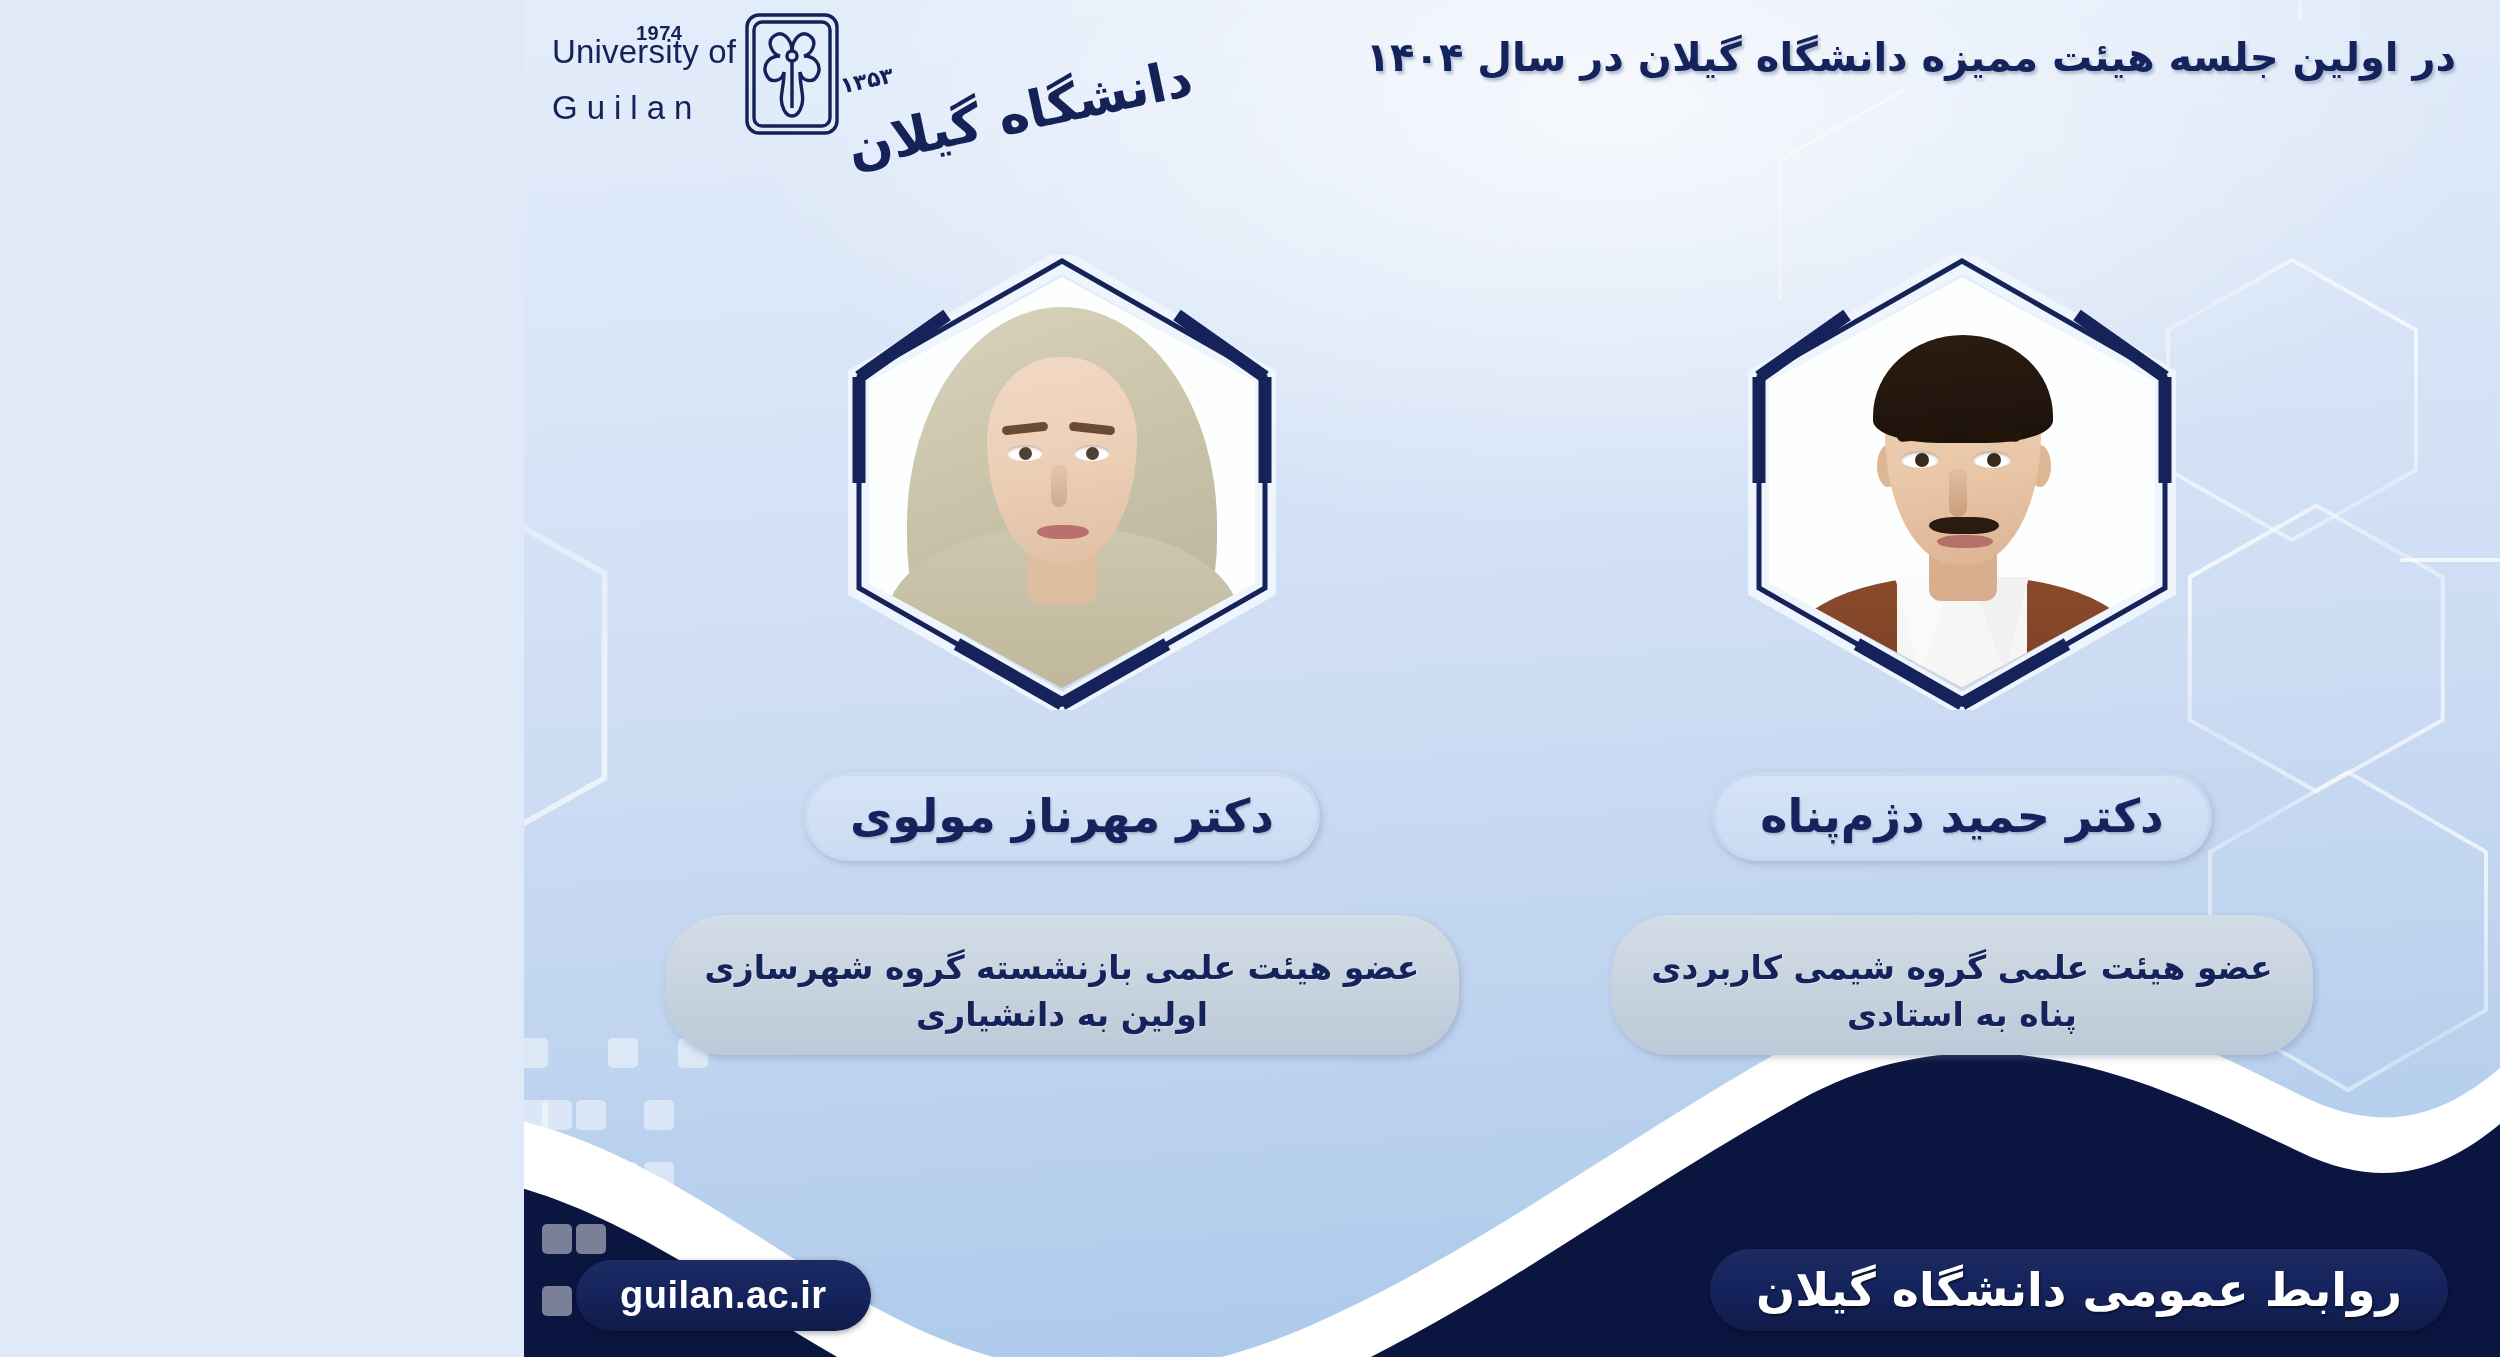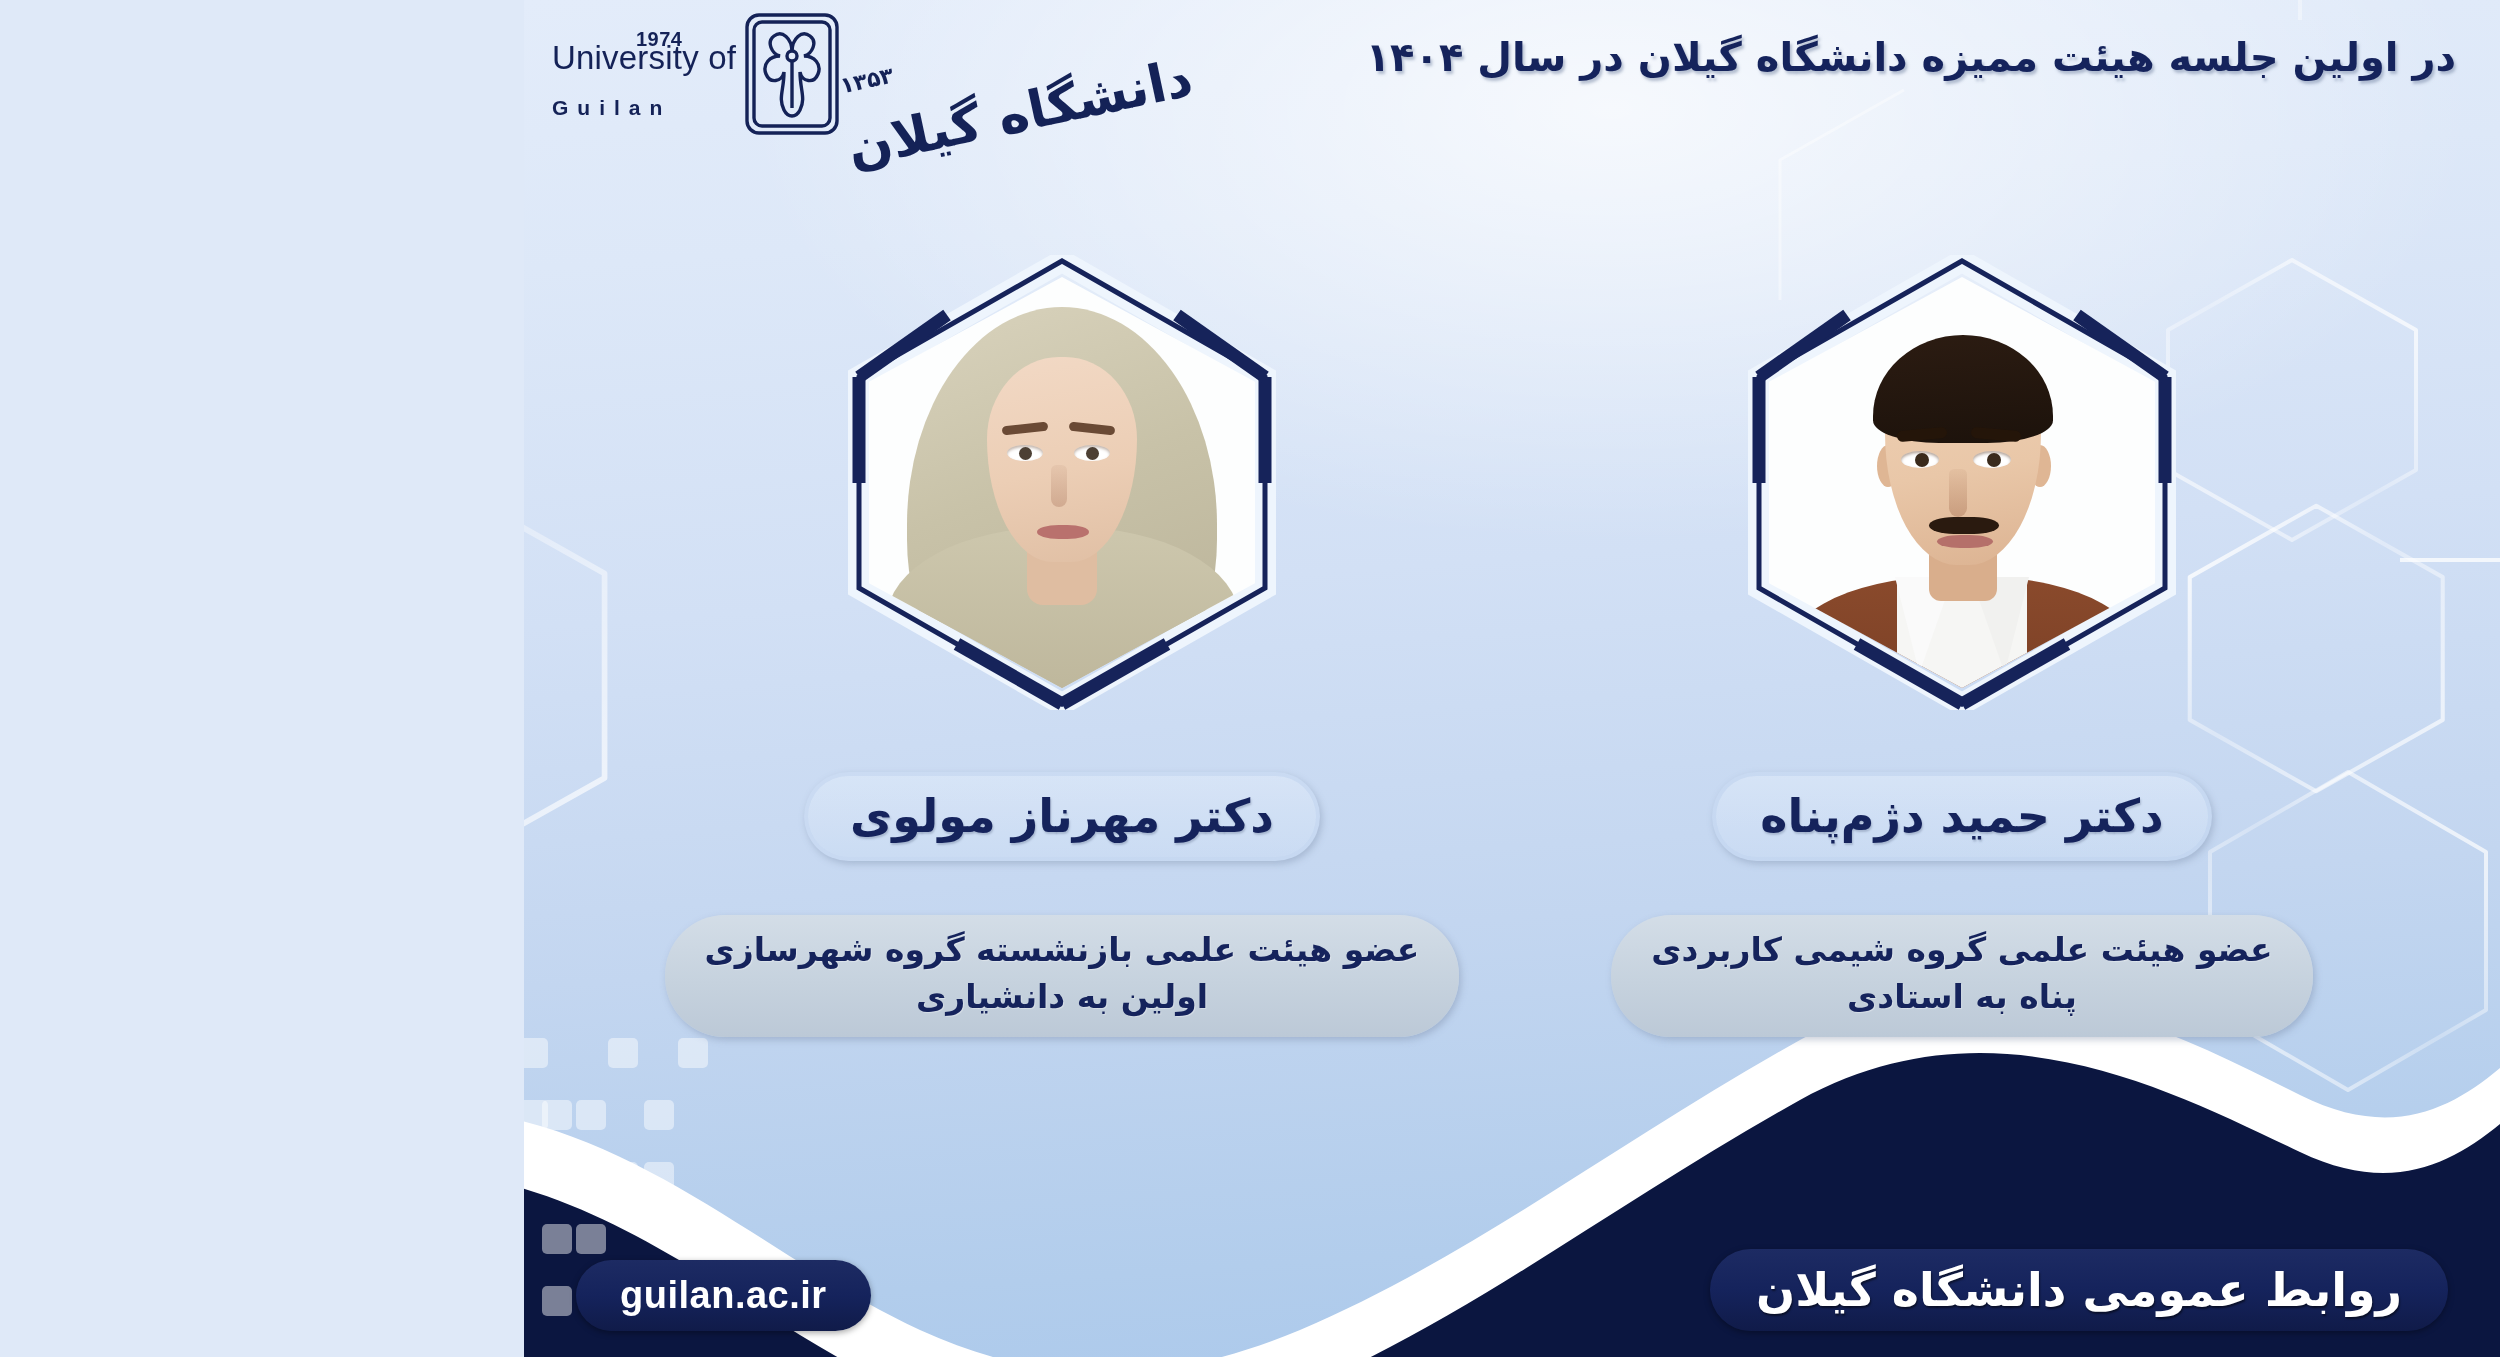--- a/index.html
+++ b/index.html
@@ -41,21 +41,21 @@
   .logo-en {
     color:#142257; line-height:1.02; text-align:left;
     font-family:"Liberation Sans", sans-serif;
     position:relative; padding-top:8px;
   }
   .logo-year {
     position:absolute; top:-4px; left:84px;
     font-size:20px; font-weight:700; letter-spacing:.5px;
   }
   .logo-l1 { font-size:33px; font-weight:400; letter-spacing:.2px; white-space:nowrap; }
-  .logo-l2 { font-size:21px; font-weight:700; letter-spacing:9px; margin-top:22px; }
+  .logo-l2 { font-size:33px; font-weight:400; letter-spacing:9px; margin-top:22px; }
   .logo-mark { margin:0 6px 0 8px; }
   .logo-fa-wrap { position:relative; display:flex; align-items:flex-end; }
   .logo-fa {
     font-size:52px; color:#142257; font-weight:700;
     font-family:"DejaVu Sans", sans-serif;
     transform:rotate(-12deg); transform-origin:right bottom;
     white-space:nowrap; line-height:1;
   }
   .logo-fa-year {
     position:absolute; left:-6px; top:18px;
@@ -206,21 +206,21 @@
       0 0 0 4px rgba(255,255,255,.0),
       2px 3px 7px rgba(110,125,155,.35);
     text-shadow:1px 2px 2px rgba(120,135,165,.45);
   }
   .pill-name::before {
     content:""; position:absolute; inset:-4px; border-radius:999px; z-index:-1;
     background:linear-gradient(180deg,#fdfdfd 0%,#cfd4d8 28%,#8e979f 55%,#c9ced3 78%,#f2f4f5 100%);
   }
   .pill-info {
     margin-top:16px;
-    min-width:560px; padding:12px 40px 16px;
+    min-width:560px; padding:30px 40px 16px;
     font-size:33px; line-height:1.42;
     flex-direction:column; border-radius:60px;
     background:linear-gradient(180deg,#d3dde7 0%,#c6d2de 55%,#bcc9d7 100%);
     box-shadow:2px 3px 7px rgba(105,120,150,.35);
     text-shadow:1px 1px 1px rgba(255,255,255,.35);
   }
   .pill-info::before {
     content:""; position:absolute; inset:-4px; border-radius:64px; z-index:-1;
     background:linear-gradient(180deg,#fdfdfd 0%,#d2d7db 30%,#959ea6 58%,#cdd2d7 80%,#f4f6f7 100%);
   }

